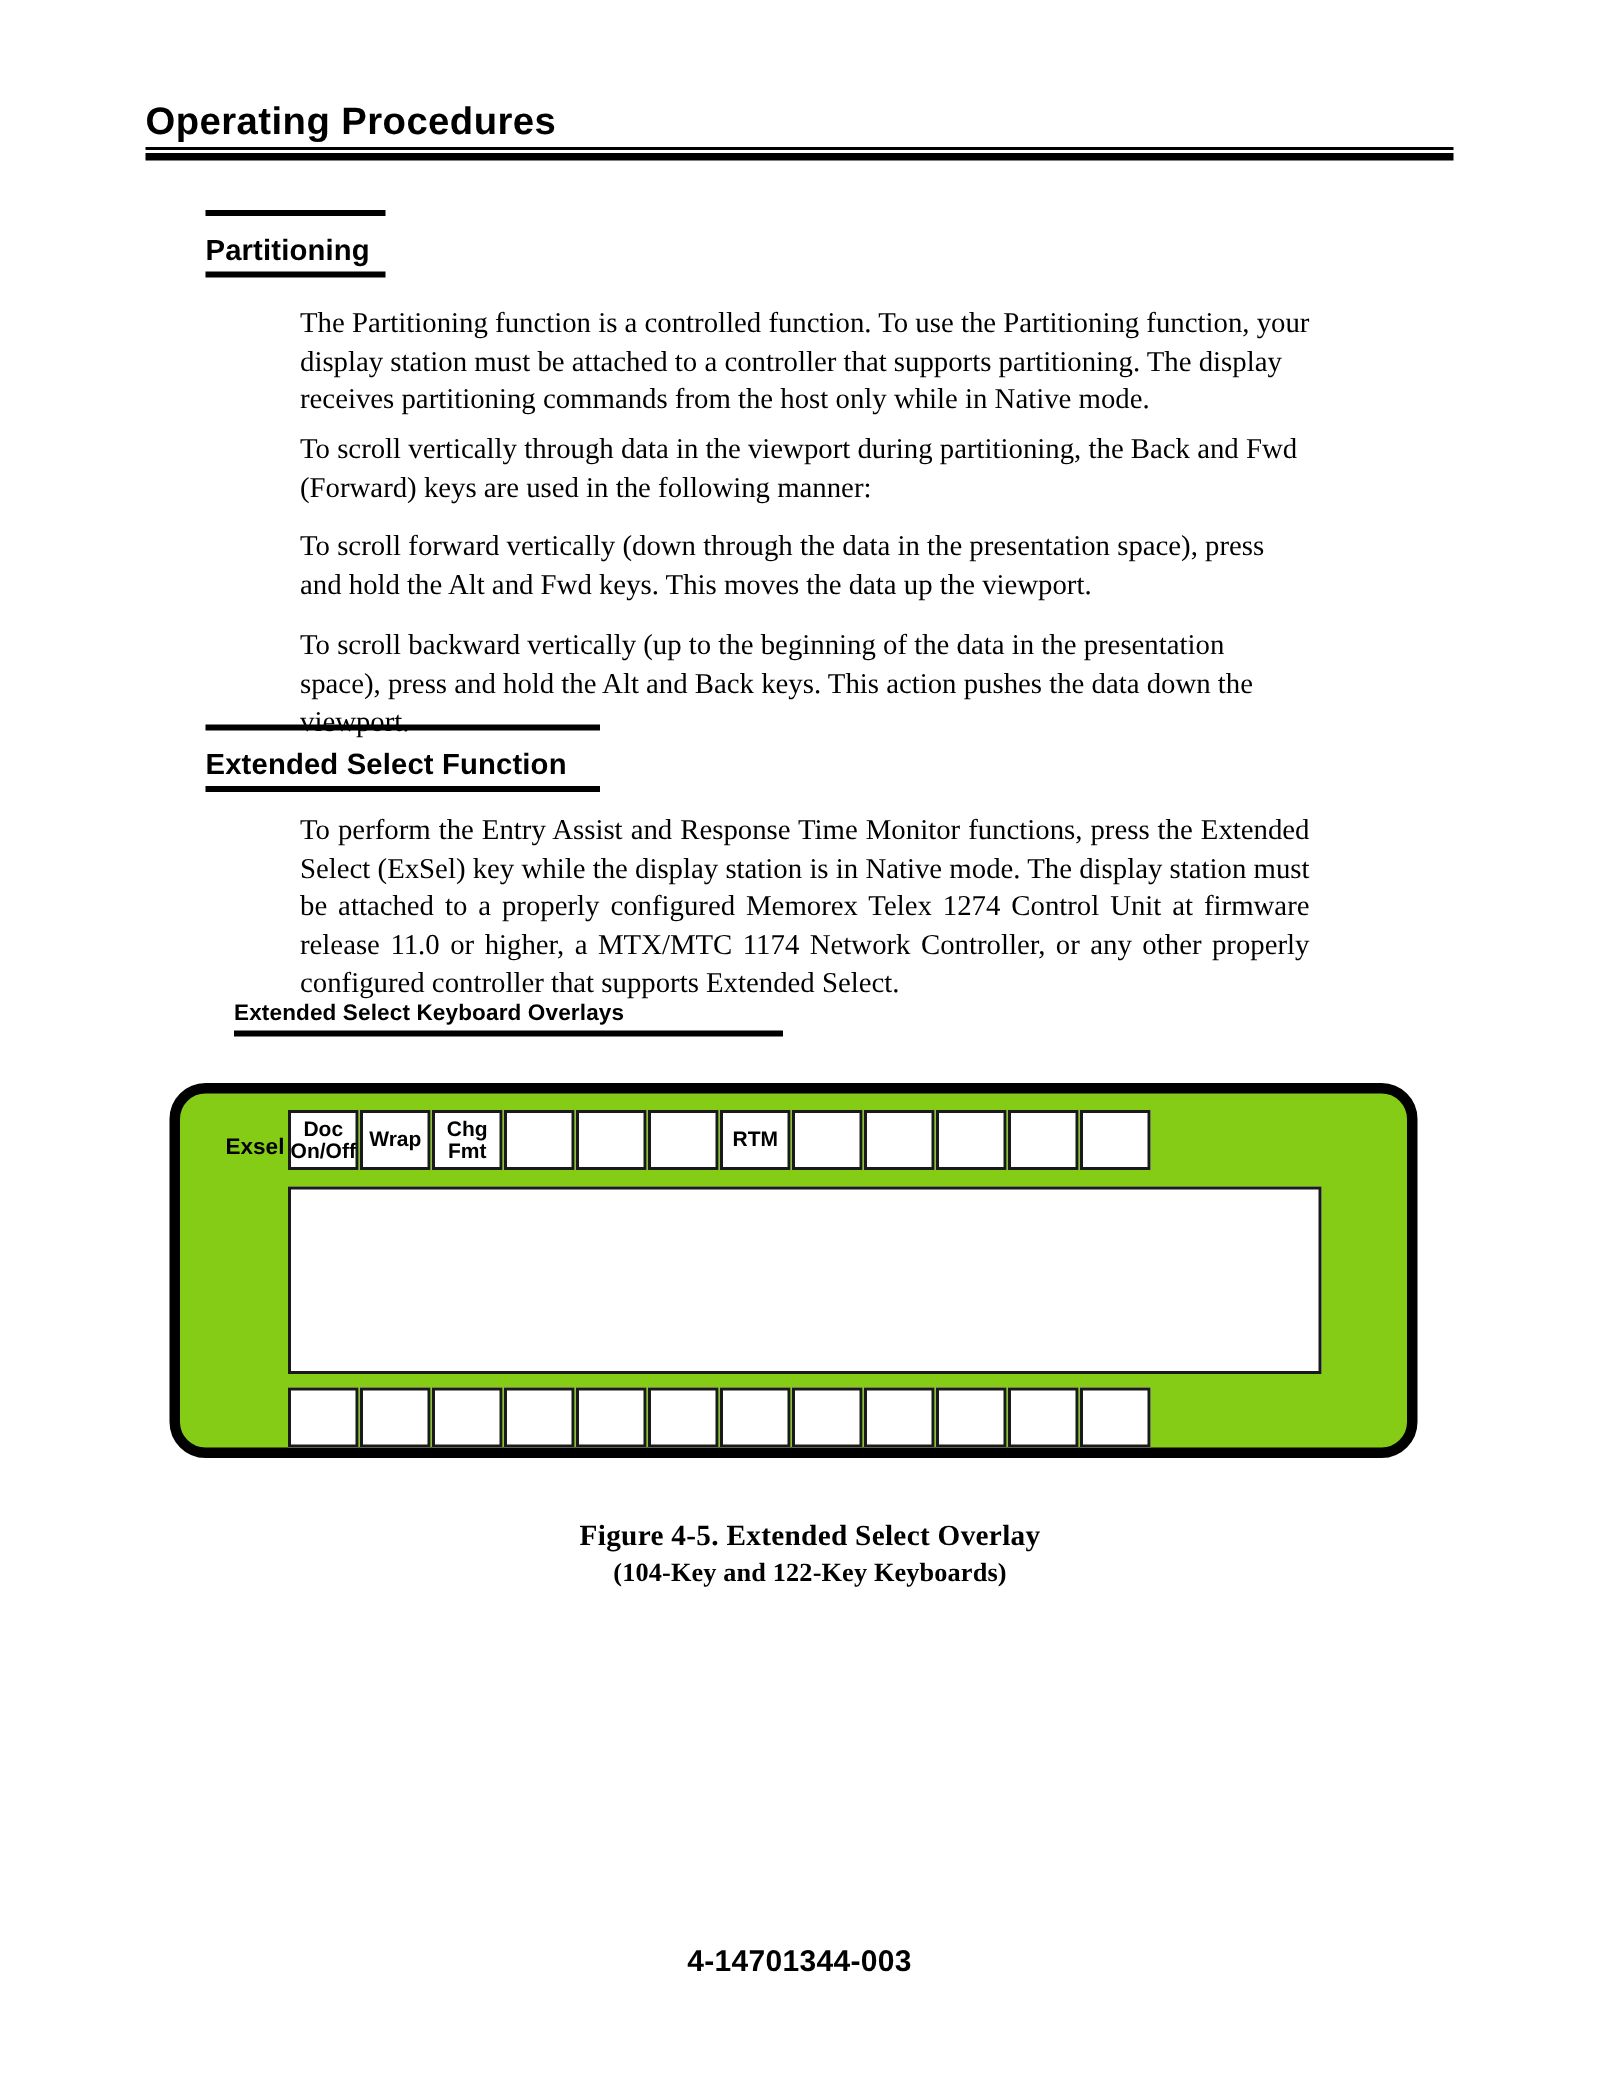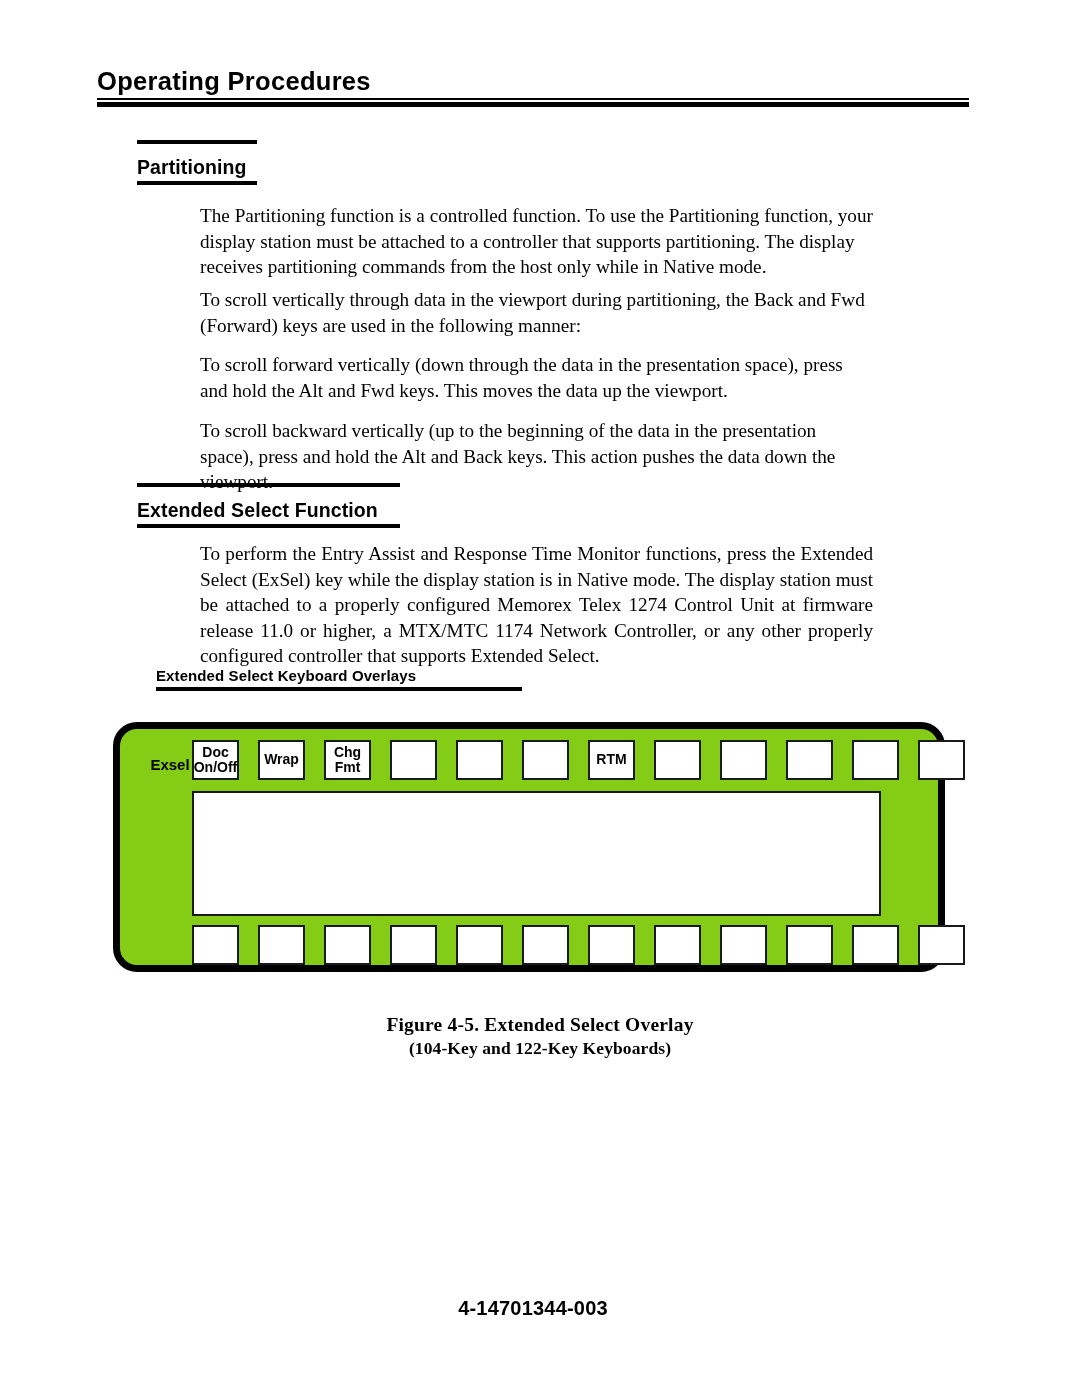--- a/index.html
+++ b/index.html
@@ -128,21 +128,21 @@
     text-align: center;
     font-family: "Liberation Sans", sans-serif;
     font-weight: bold;
     font-size: 15px;
     line-height: 17px;
   }
   .key-row {
     position: absolute;
     left: 72px;
     display: flex;
-    gap: 19px;
+    gap: 1px;
   }
   .key-row.top { top: 11px; }
   .key-row.bottom { top: 196px; }
   .key {
     width: 47px;
     height: 40px;
     border: 2px solid #1a1a1a;
     box-sizing: border-box;
     background: #fff;
     display: flex;

